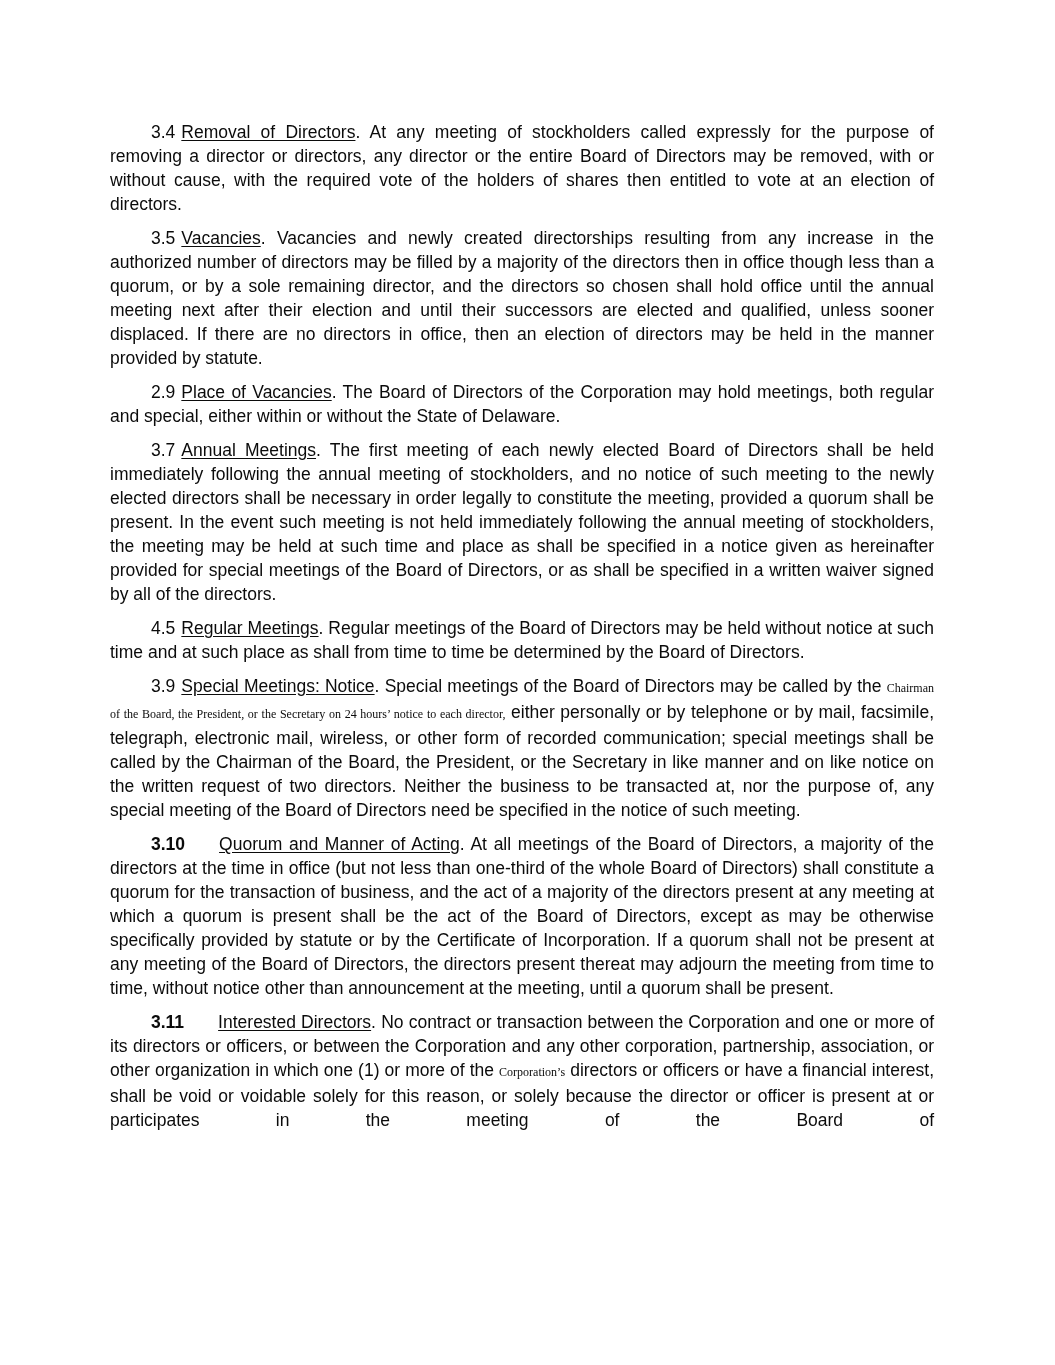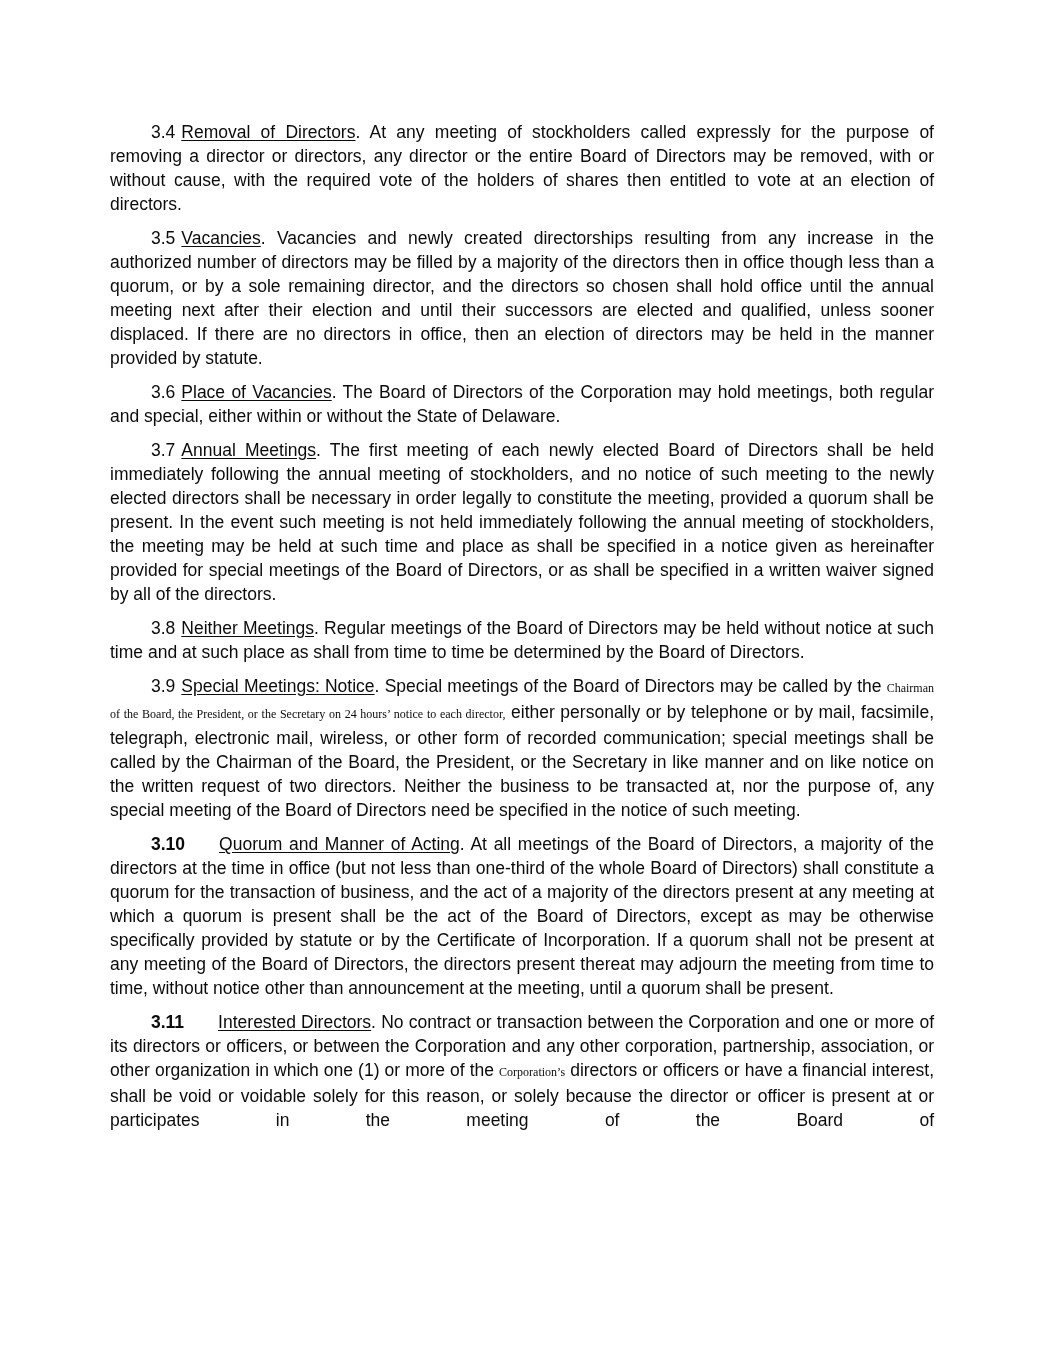--- a/index.html
+++ b/index.html
@@ -59,23 +59,23 @@
     color: #0b0b0b;
   }
 </style>
 </head>
 <body>
 
 <div class="page">
   <main class="content" id="sections-container">
       <p class="para"><span class="secnum gap-normal">3.4</span><span class="heading seg-sans">Removal of Directors</span><span class="seg-sans">.  At any meeting of stockholders called expressly for the purpose of removing a director or directors, any director or the entire Board of Directors may be removed, with or without cause, with the required vote of the holders of shares then entitled to vote at an election of directors.</span></p>
       <p class="para"><span class="secnum gap-normal">3.5</span><span class="heading seg-sans">Vacancies</span><span class="seg-sans">.  Vacancies and newly created directorships resulting from any increase in the authorized number of directors may be filled by a majority of the directors then in office though less than a quorum, or by a sole remaining director, and the directors so chosen shall hold office until the annual meeting next after their election and until their successors are elected and qualified, unless sooner displaced.  If there are no directors in office, then an election of directors may be held in the manner provided by statute.</span></p>
-      <p class="para"><span class="secnum gap-normal">3.6</span><span class="heading seg-sans">Place of Vacancies</span><span class="seg-sans">.  The Board of Directors of the Corporation may hold meetings, both regular and special, either within or without the State of Delaware.</span></p>
+      <p class="para"><span class="secnum gap-normal">2.9</span><span class="heading seg-sans">Place of Vacancies</span><span class="seg-sans">.  The Board of Directors of the Corporation may hold meetings, both regular and special, either within or without the State of Delaware.</span></p>
       <p class="para"><span class="secnum gap-normal">3.7</span><span class="heading seg-sans">Annual Meetings</span><span class="seg-sans">.  The first meeting of each newly elected Board of Directors shall be held immediately following the annual meeting of stockholders, and no notice of such meeting to the newly elected directors shall be necessary in order legally to constitute the meeting, provided a quorum shall be present.   In the event such meeting is not held immediately following the annual meeting of stockholders, the meeting may be held at such time and place as shall be specified in a notice given as hereinafter provided for special meetings of the Board of Directors, or as shall be specified in a written waiver signed by all of the directors.</span></p>
-      <p class="para"><span class="secnum gap-normal">3.8</span><span class="heading seg-sans">Neither Meetings</span><span class="seg-sans">.  Regular meetings of the Board of Directors may be held without notice at such time and at such place as shall from time to time be determined by the Board of Directors.</span></p>
+      <p class="para"><span class="secnum gap-normal">4.5</span><span class="heading seg-sans">Regular Meetings</span><span class="seg-sans">.  Regular meetings of the Board of Directors may be held without notice at such time and at such place as shall from time to time be determined by the Board of Directors.</span></p>
       <p class="para"><span class="secnum gap-normal">3.9</span><span class="heading seg-sans">Special Meetings: Notice</span><span class="seg-sans">.  Special meetings of the Board of Directors may be called by the </span><span class="seg-serif">Chairman of the Board, the President, or the Secretary on 24 hours’ notice to each director,</span><span class="seg-sans"> either personally or by telephone or by mail, facsimile, telegraph, electronic mail, wireless, or other form of recorded communication; special meetings shall be called by the Chairman of the Board, the President, or the Secretary in like manner and on like notice on the written request of two directors.  Neither the business to be transacted at, nor the purpose of, any special meeting of the Board of Directors need be specified in the notice of such meeting.</span></p>
       <p class="para"><span class="secnum gap-wide">3.10</span><span class="heading seg-sans">Quorum and Manner of Acting</span><span class="seg-sans">.  At all meetings of the Board of Directors, a majority of the directors at the time in office (but not less than one-third of the whole Board of Directors) shall constitute a quorum for the transaction of business, and the act of a majority of the directors present at any meeting at which a quorum is present shall be the act of the Board of Directors, except as may be otherwise specifically provided by statute or by the Certificate of Incorporation.  If a quorum shall not be present at any meeting of the Board of Directors, the directors present thereat may adjourn the meeting from time to time, without notice other than announcement at the meeting, until a quorum shall be present.</span></p>
       <p class="para justify-last"><span class="secnum gap-wide">3.11</span><span class="heading seg-sans">Interested Directors</span><span class="seg-sans">.  No contract or transaction between the Corporation and one or more of its directors or officers, or between the Corporation and any other corporation, partnership, association, or other organization in which one (1) or more of the </span><span class="seg-serif">Corporation’s</span><span class="seg-sans"> directors or officers or have a financial interest, shall be void or voidable solely for this reason, or solely because the director or officer is present at or participates in the meeting of the Board of</span></p>
     </main>
   <footer class="footer">
     <span class="pagenum">7</span>
   </footer>
 </div>
 
 </body></html>

